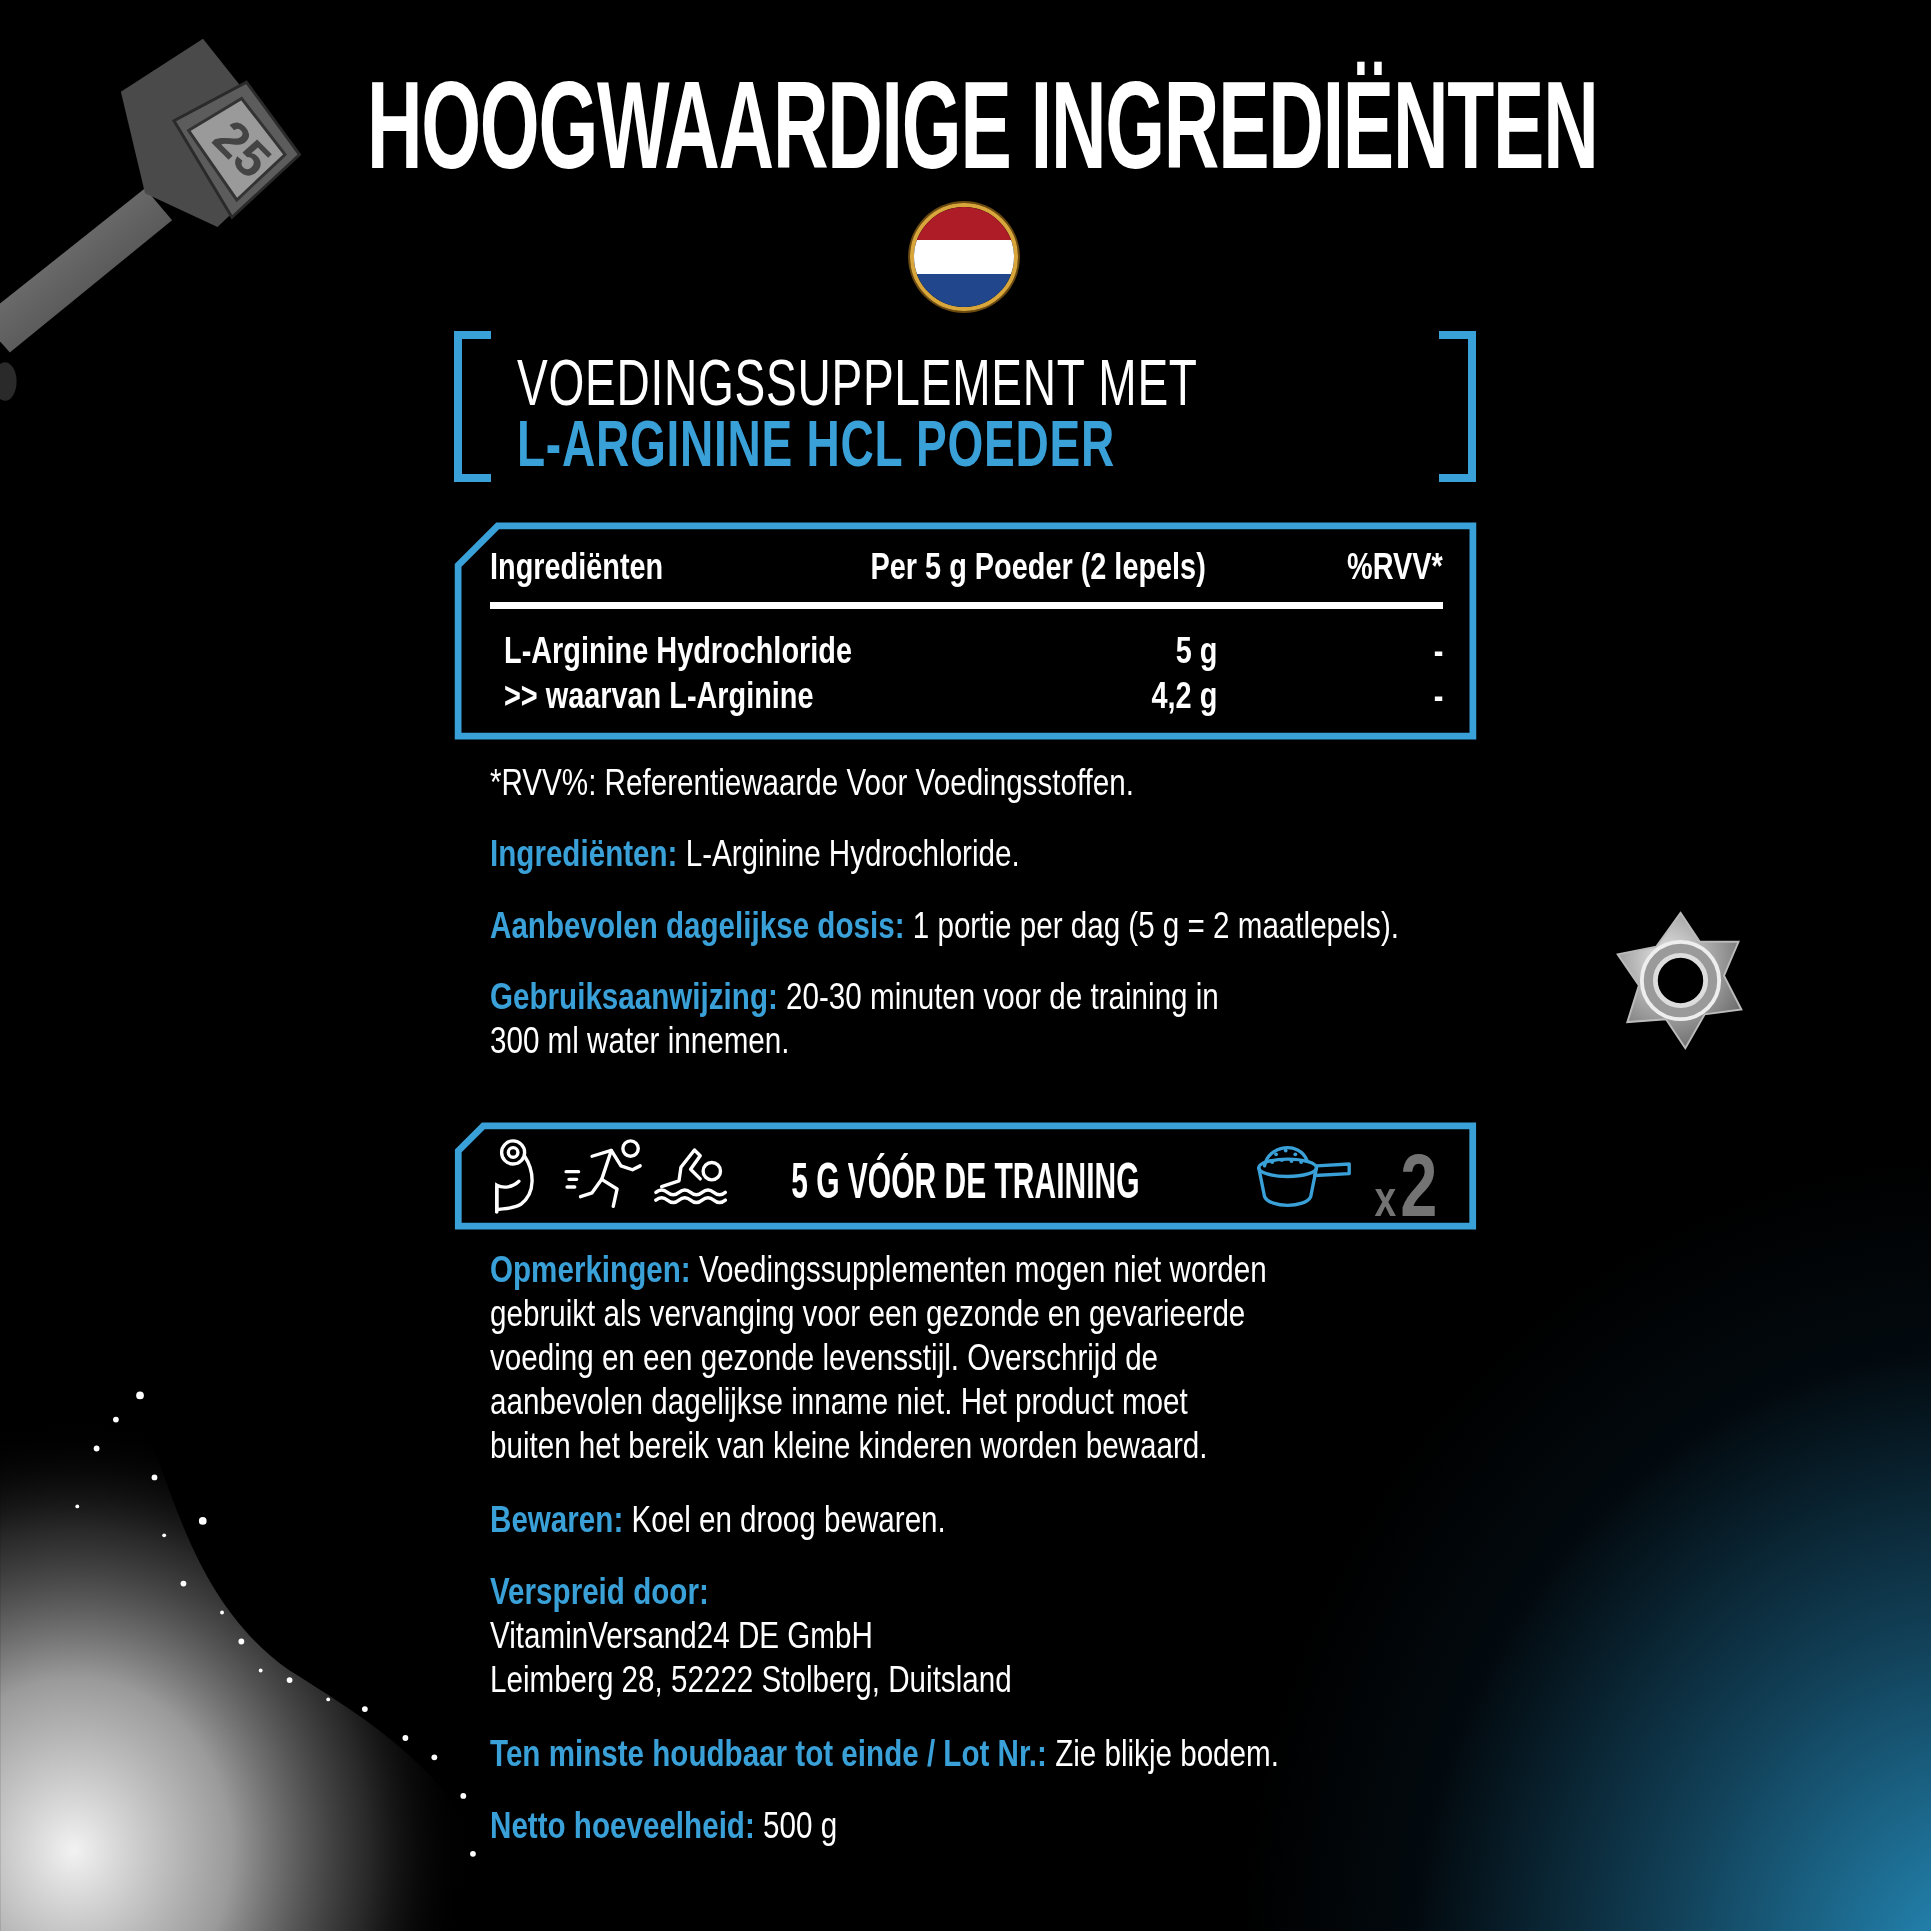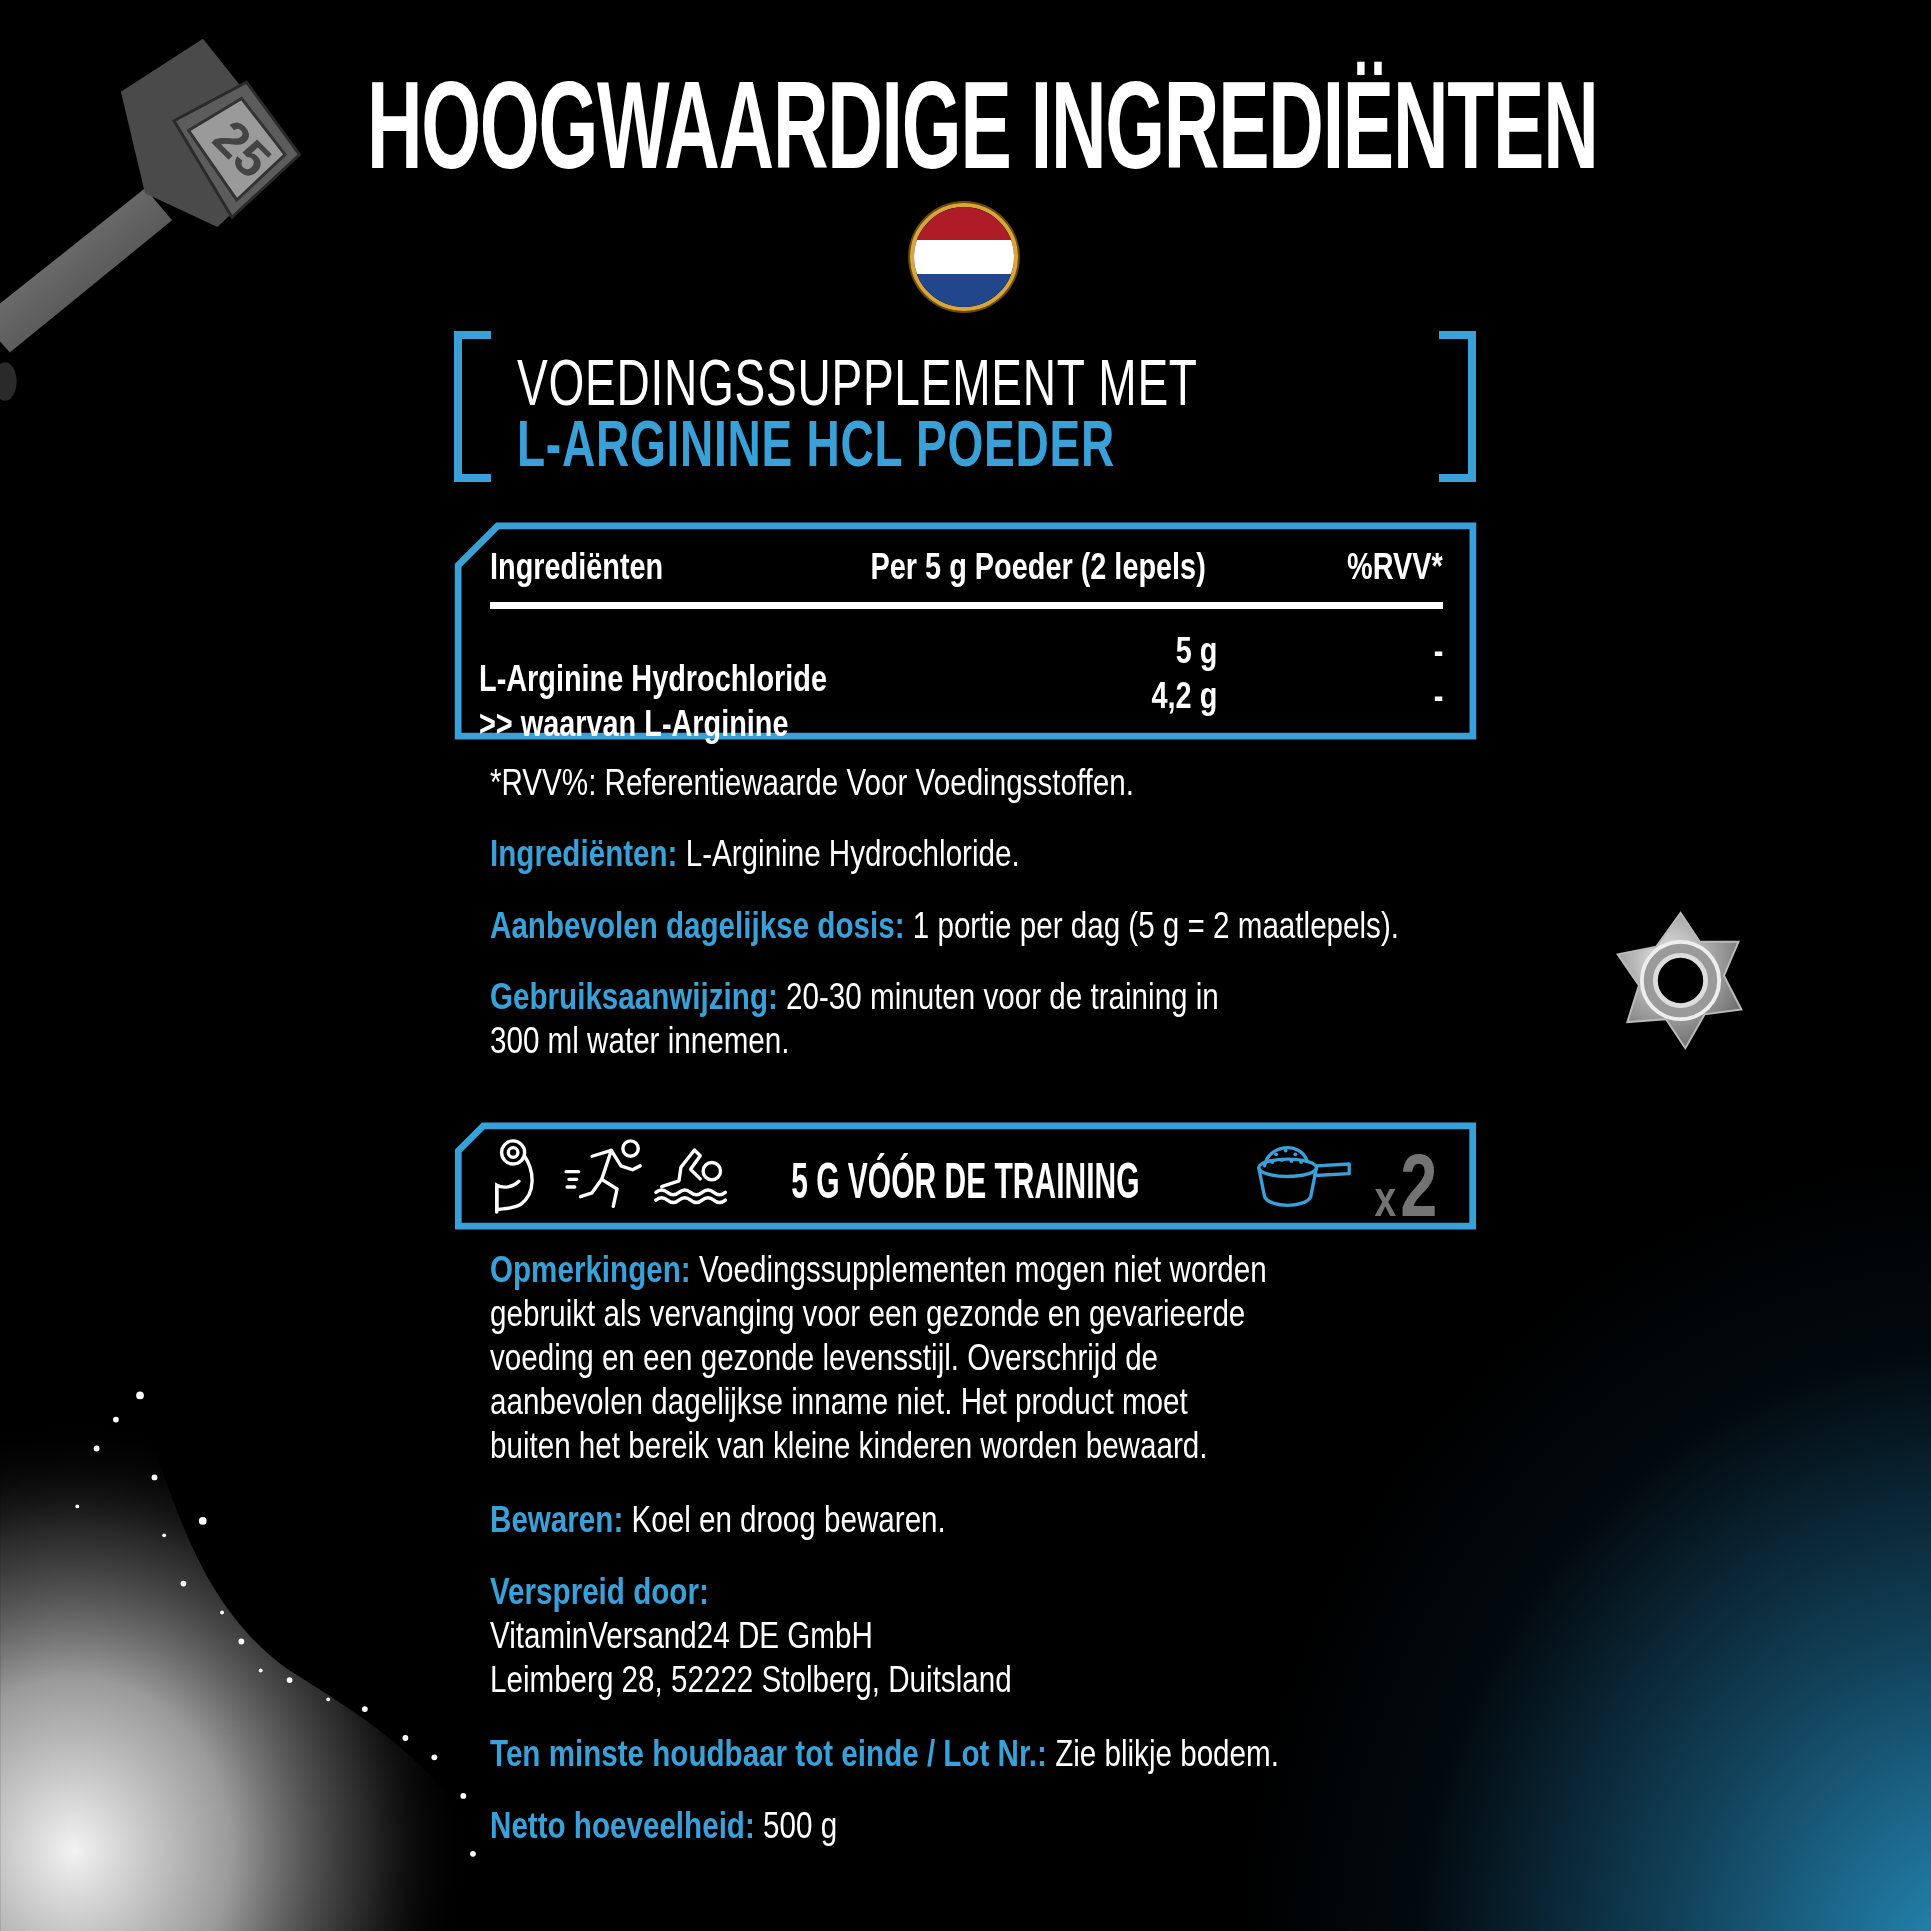--- a/index.html
+++ b/index.html
@@ -57,21 +57,21 @@
 
   .th { position:absolute; top:546px; font-size:37px; font-weight:bold; color:#fff; }
   .th-ingr { left:490px;text-align:right; }
   .th-per { right:725px; text-align:right; }
   .th-rvv { right:488px; text-align:left; }
   .rule { position:absolute; left:490px; top:602px; width:953px; height:6.8px; background:#fff; }
 
   .td { position:absolute; font-size:37px; color:#fff;font-weight:bold; }
   .r1 { top:630px; font-weight:bold; }
   .r2 { top:675px; }
-  .td-name { left:479px;margin-top:28px; }
+  .td-name { left:504px; }
   .td-val { right:714px; text-align:right; }
   .td-rvv { right:488px; text-align:right; }
 
   .para { position:absolute; left:490px; font-size:37px; line-height:44px; color:#fff; width:994px; }
   .para .lbl { color:#3aa0d8; font-weight:bold; }
   .para .inner { display:block; transform:scaleX(0.8); transform-origin:left top; width:1246px; }
 
   .training-text {
     position:absolute; left:0; width:1931px; top:1152px; text-align:center;
     font-size:50px; font-weight:bold; color:#fff;

